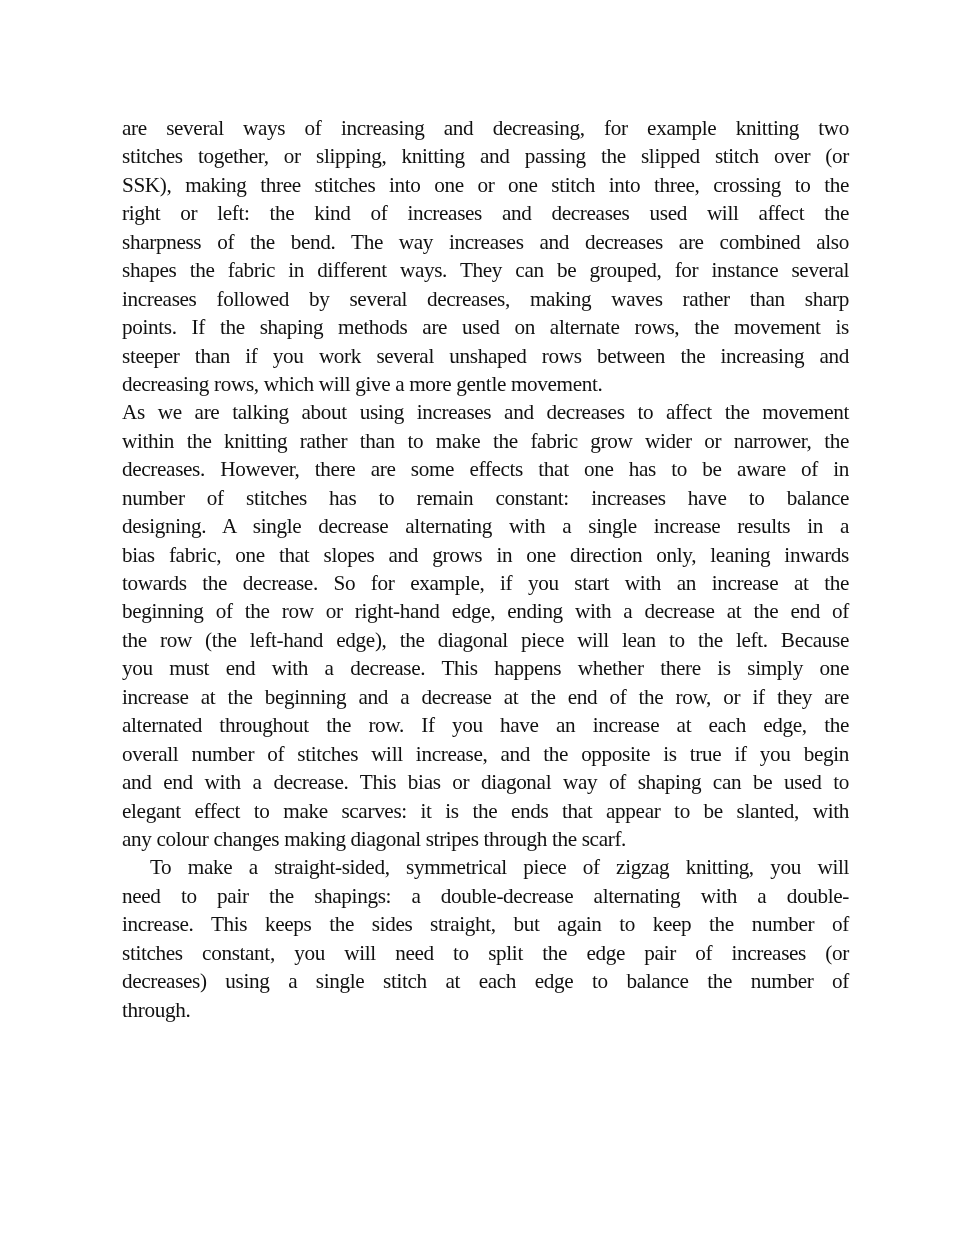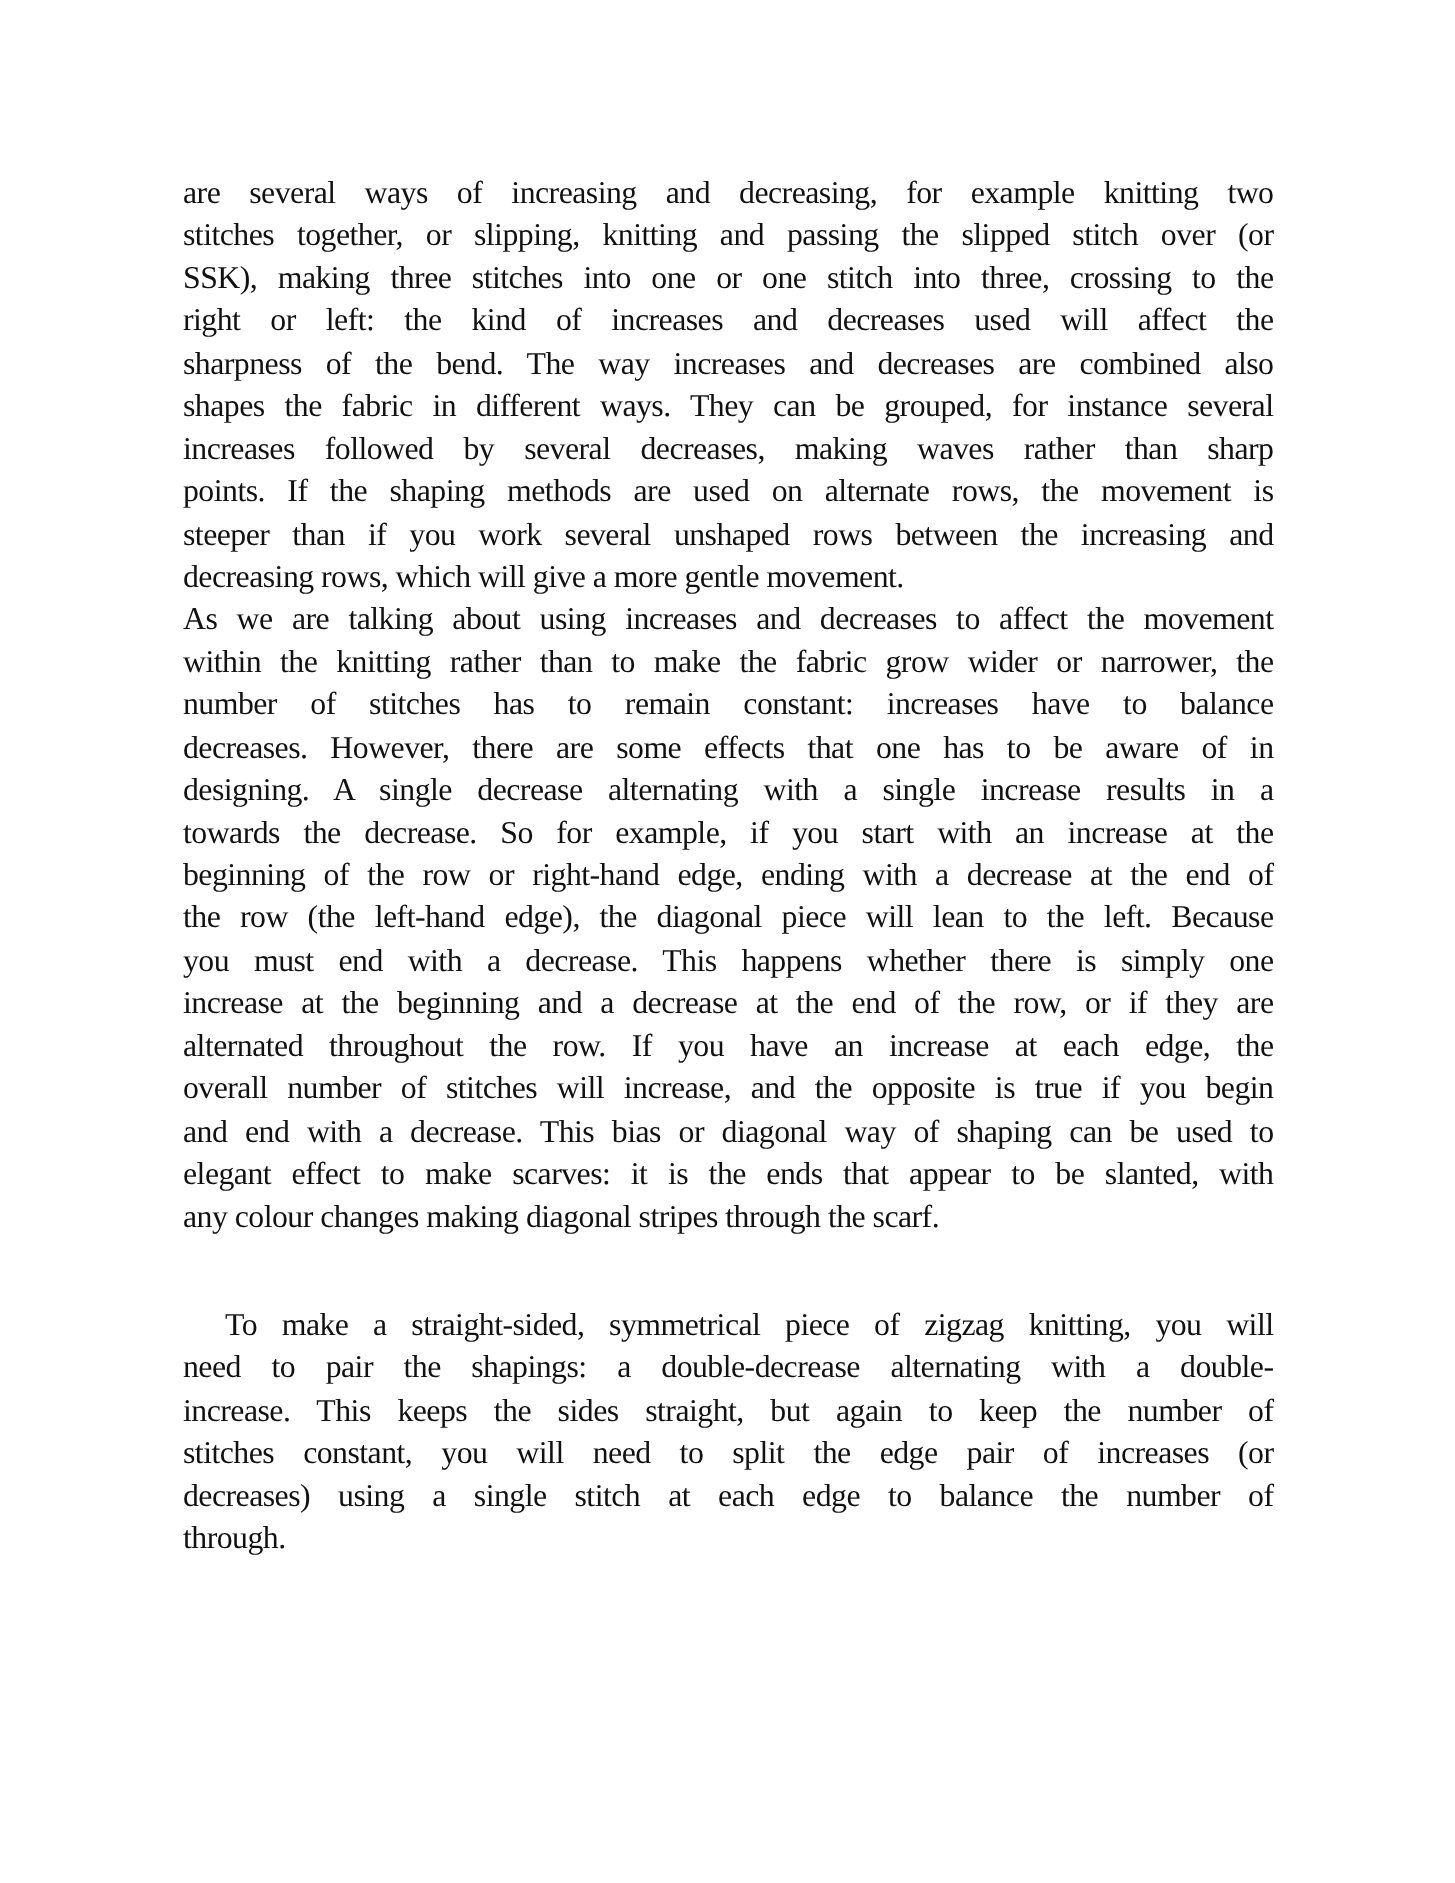--- a/index.html
+++ b/index.html
@@ -42,21 +42,20 @@
     text-align: justify;
     text-align-last: justify;
     letter-spacing: -0.35px;
   }
   .line.last {
     text-align: left;
     text-align-last: left;
   }
   .line.indent {
     padding-left: 28px;
-    margin-top: 44px;
   }
 </style>
 </head>
 <body>
 
 <div class="page">
   <div class="text-block">
 
     <div class="paragraph">
       <span class="line">are several ways of increasing and decreasing, for example knitting two</span>
@@ -67,23 +66,24 @@
       <span class="line">shapes the fabric in different ways. They can be grouped, for instance several</span>
       <span class="line">increases followed by several decreases, making waves rather than sharp</span>
       <span class="line">points. If the shaping methods are used on alternate rows, the movement is</span>
       <span class="line">steeper than if you work several unshaped rows between the increasing and</span>
       <span class="line last">decreasing rows, which will give a more gentle movement.</span>
     </div>
 
     <div class="paragraph">
       <span class="line">As we are talking about using increases and decreases to affect the movement</span>
       <span class="line">within the knitting rather than to make the fabric grow wider or narrower, the</span>
+      <span class="line">decreases. However, there are some effects that one has to be aware of in</span>
       <span class="line">number of stitches has to remain constant: increases have to balance</span>
-      <span class="line">decreases. However, there are some effects that one has to be aware of in</span>
       <span class="line">designing. A single decrease alternating with a single increase results in a</span>
+      <span class="line">bias fabric, one that slopes and grows in one direction only, leaning inwards</span>
       <span class="line">towards the decrease. So for example, if you start with an increase at the</span>
       <span class="line">beginning of the row or right-hand edge, ending with a decrease at the end of</span>
       <span class="line">the row (the left-hand edge), the diagonal piece will lean to the left. Because</span>
       <span class="line">you must end with a decrease. This happens whether there is simply one</span>
       <span class="line">increase at the beginning and a decrease at the end of the row, or if they are</span>
       <span class="line">alternated throughout the row. If you have an increase at each edge, the</span>
       <span class="line">overall number of stitches will increase, and the opposite is true if you begin</span>
       <span class="line">and end with a decrease. This bias or diagonal way of shaping can be used to</span>
       <span class="line">elegant effect to make scarves: it is the ends that appear to be slanted, with</span>
       <span class="line last">any colour changes making diagonal stripes through the scarf.</span>

